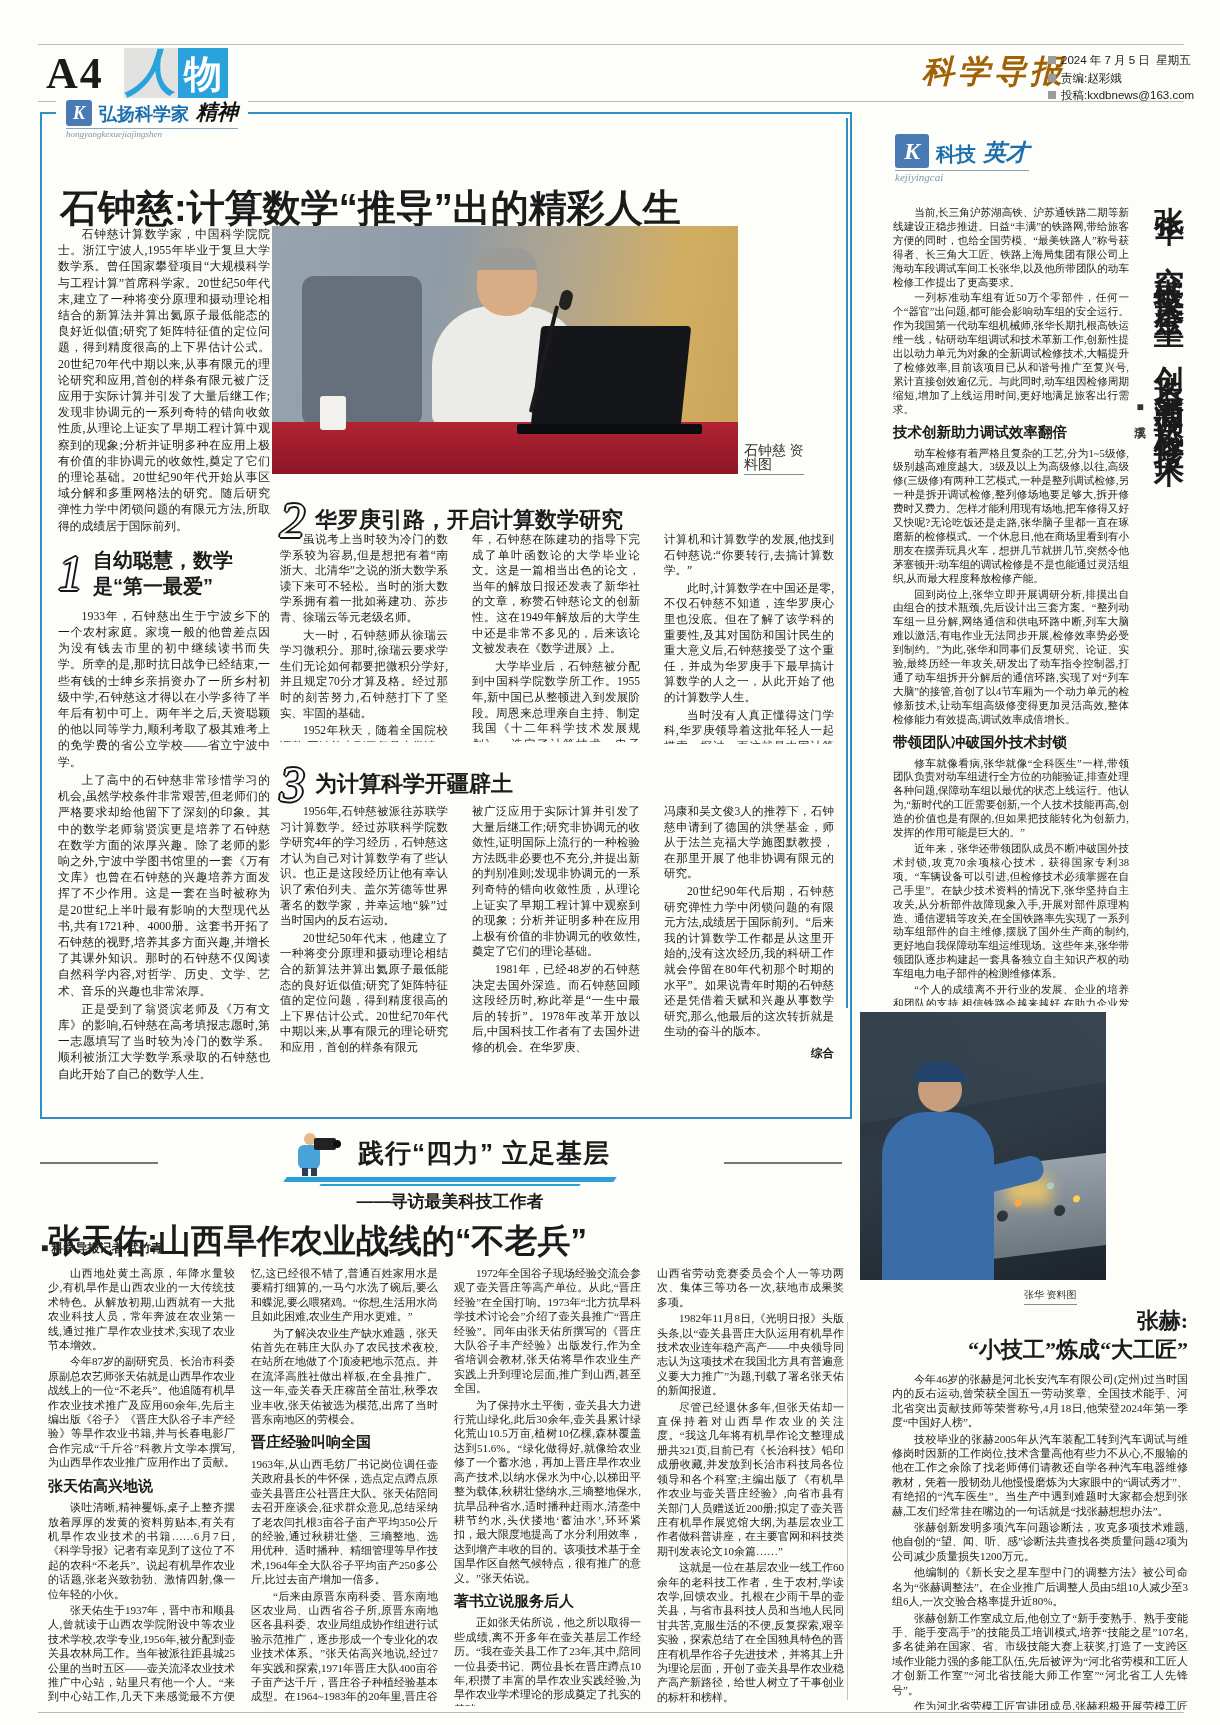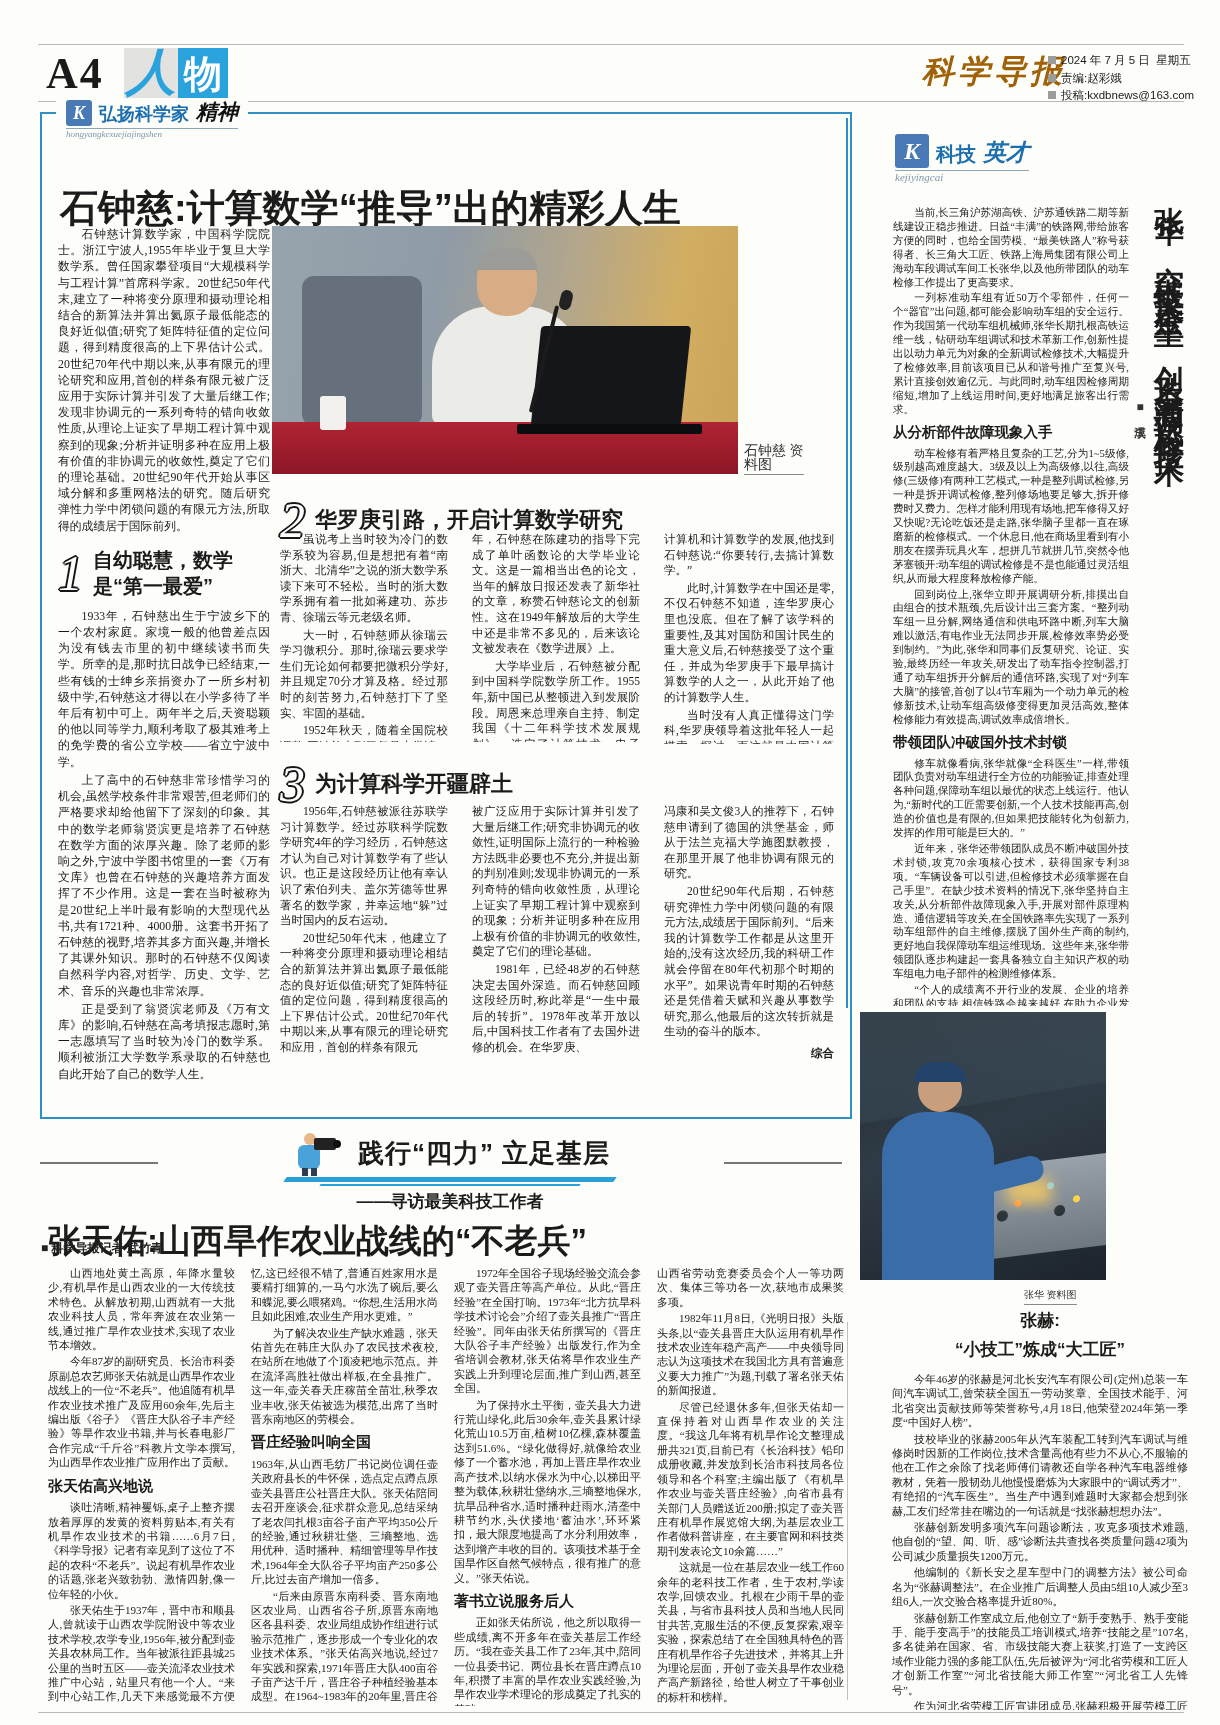--- a/index.html
+++ b/index.html
@@ -92,22 +92,22 @@
   #talent-headline{position:absolute;left:1143px;top:182px;height:886px;width:46px;writing-mode:vertical-rl;
                    font-size:30px;font-weight:900;font-family:"Liberation Sans",sans-serif;letter-spacing:10px;}
   #photo2{position:absolute;left:860px;top:1012px;width:246px;height:268px;overflow:hidden;
           background:linear-gradient(160deg,#232b33,#2f3b46 45%,#1d242b);}
   #caption2{position:absolute;left:1024px;top:1288px;font-size:10px;color:#333;
             border-bottom:1px solid #8a8a8a;padding-bottom:2px;}
   #vdiv{position:absolute;left:847px;top:1322px;width:1px;height:378px;background:#c0c0bc;}
   
   #zhanghe{position:absolute;left:892px;top:1306px;width:296px;height:404px;overflow:hidden;
            font-size:11px;line-height:14.4px;}
-  .zh-title{font-size:17px;font-weight:900;font-family:Liberation Sans, sans-serif;
-            line-height:29px;text-indent:0;text-align:center;}
+  .zh-title{font-size:22px;font-weight:900;font-family:Liberation Serif, serif;
+            line-height:29px;text-indent:0;text-align:right;}
   #zh-paras{margin-top:8px;}
 </style>
 </head>
 <body>
 
 <div id="page">
   <div class="hl" id="hl-top" style="left:38px;top:44px;width:1146px;"></div>
   <div class="hl" id="hl-head" style="left:38px;top:101px;width:1146px;"></div>
   <div class="hl" id="hl-bottom" style="left:38px;top:1712px;width:1146px;"></div>
 
@@ -275,21 +275,21 @@
       <span class="badge-blue">科技</span>
       <span class="badge-script">英才</span>
     </div>
     <div class="badge-pinyin">kejiyingcai</div>
   </div>
   <div id="talent-col">
     <div>
         <p>当前,长三角沪苏湖高铁、沪苏通铁路二期等新线建设正稳步推进。日益“丰满”的铁路网,带给旅客方便的同时，也给全国劳模、“最美铁路人”称号获得者、长三角大工匠、铁路上海局集团有限公司上海动车段调试车间工长张华,以及他所带团队的动车检修工作提出了更高要求。</p>
         <p>一列标准动车组有近50万个零部件，任何一个“器官”出问题,都可能会影响动车组的安全运行。作为我国第一代动车组机械师,张华长期扎根高铁运维一线，钻研动车组调试和技术革新工作,创新性提出以动力单元为对象的全新调试检修技术,大幅提升了检修效率,目前该项目已从和谐号推广至复兴号,累计直接创效逾亿元。与此同时,动车组因检修周期缩短,增加了上线运用时间,更好地满足旅客出行需求。</p>
       </div>
-    <div class="subhead">从分析部件故障现象入手</div>
+    <div class="subhead">技术创新助力调试效率翻倍</div>
     <div>
         <p>动车检修有着严格且复杂的工艺,分为1~5级修,级别越高难度越大。3级及以上为高级修,以往,高级修(三级修)有两种工艺模式,一种是整列调试检修,另一种是拆开调试检修,整列修场地要足够大,拆开修费时又费力。怎样才能利用现有场地,把车修得又好又快呢?无论吃饭还是走路,张华脑子里都一直在琢磨新的检修模式。一个休息日,他在商场里看到有小朋友在摆弄玩具火车，想拼几节就拼几节,突然令他茅塞顿开:动车组的调试检修是不是也能通过灵活组织,从而最大程度释放检修产能。</p>
         <p>回到岗位上,张华立即开展调研分析,排摸出自由组合的技术瓶颈,先后设计出三套方案。“整列动车组一旦分解,网络通信和供电环路中断,列车大脑难以激活,有电作业无法同步开展,检修效率势必受到制约。”为此,张华和同事们反复研究、论证、实验,最终历经一年攻关,研发出了动车指令控制器,打通了动车组拆开分解后的通信环路,实现了对“列车大脑”的接管,首创了以4节车厢为一个动力单元的检修新技术,让动车组高级修变得更加灵活高效,整体检修能力有效提高,调试效率成倍增长。</p>
       </div>
     <div class="subhead">带领团队冲破国外技术封锁</div>
     <div>
         <p>修车就像看病,张华就像“全科医生”一样,带领团队负责对动车组进行全方位的功能验证,排查处理各种问题,保障动车组以最优的状态上线运行。他认为,“新时代的工匠需要创新,一个人技术技能再高,创造的价值也是有限的,但如果把技能转化为创新力,发挥的作用可能是巨大的。”</p>
         <p>近年来，张华还带领团队成员不断冲破国外技术封锁,攻克70余项核心技术，获得国家专利38项。“车辆设备可以引进,但检修技术必须掌握在自己手里”。在缺少技术资料的情况下,张华坚持自主攻关,从分析部件故障现象入手,开展对部件原理构造、通信逻辑等攻关,在全国铁路率先实现了一系列动车组部件的自主维修,摆脱了国外生产商的制约,更好地自我保障动车组运维现场。这些年来,张华带领团队逐步构建起一套具备独立自主知识产权的动车组电力电子部件的检测维修体系。</p>
         <p>“个人的成绩离不开行业的发展、企业的培养和团队的支持,相信铁路会越来越好,在助力企业发展的同时能更好地实现个人价值,今后将继续带领团队攻关掌握更多核心技术,培养更多专业技术人才,为交通强国贡献铁路力量。”张华向笔者说道。</p>
       </div>
@@ -308,21 +308,21 @@
     <div class="ph" style="left:54px;bottom:198px;width:52px;height:20px;background:#24436b;border-radius:22px 22px 0 0;"></div>
   </div>
   <div id="caption2">张华 资料图</div>
 
   <div id="vdiv"></div>
 
   <section id="zhanghe">
     <div class="zh-title">张赫:</div>
     <div class="zh-title">“小技工”炼成“大工匠”</div>
     <div id="zh-paras">
-        <p>今年46岁的张赫是河北长安汽车有限公司(定州)总装一车间汽车调试工,曾荣获全国五一劳动奖章、全国技术能手、河北省突出贡献技师等荣誉称号,4月18日,他荣登2024年第一季度“中国好人榜”。</p>
+        <p>今年46岁的张赫是河北长安汽车有限公司(定州)过当时国内的反右运动,曾荣获全国五一劳动奖章、全国技术能手、河北省突出贡献技师等荣誉称号,4月18日,他荣登2024年第一季度“中国好人榜”。</p>
         <p>技校毕业的张赫2005年从汽车装配工转到汽车调试与维修岗时因新的工作岗位,技术含量高他有些力不从心,不服输的他在工作之余除了找老师傅们请教还自学各种汽车电器维修教材，凭着一股韧劲儿他慢慢磨炼为大家眼中的“调试秀才”、有绝招的“汽车医生”。当生产中遇到难题时大家都会想到张赫,工友们经常挂在嘴边的一句话就是“找张赫想想办法”。</p>
         <p>张赫创新发明多项汽车问题诊断法，攻克多项技术难题,他自创的“望、闻、听、感”诊断法共查找各类质量问题42项为公司减少质量损失1200万元。</p>
         <p>他编制的《新长安之星车型中门的调整方法》被公司命名为“张赫调整法”。在企业推广后调整人员由5组10人减少至3组6人,一次交验合格率提升近80%。</p>
         <p>张赫创新工作室成立后,他创立了“新手变熟手、熟手变能手、能手变高手”的技能员工培训模式,培养“技能之星”107名,多名徒弟在国家、省、市级技能大赛上获奖,打造了一支跨区域作业能力强的多能工队伍,先后被评为“河北省劳模和工匠人才创新工作室”“河北省技能大师工作室”“河北省工人先锋号”。</p>
         <p>作为河北省劳模工匠宣讲团成员,张赫积极开展劳模工匠进企业、进班组、进校园、进课堂活动,结合自己的奋斗历程,讲述劳模故事,弘扬工匠精神。</p>
       </div>
 
   </section>
 </div>
 

